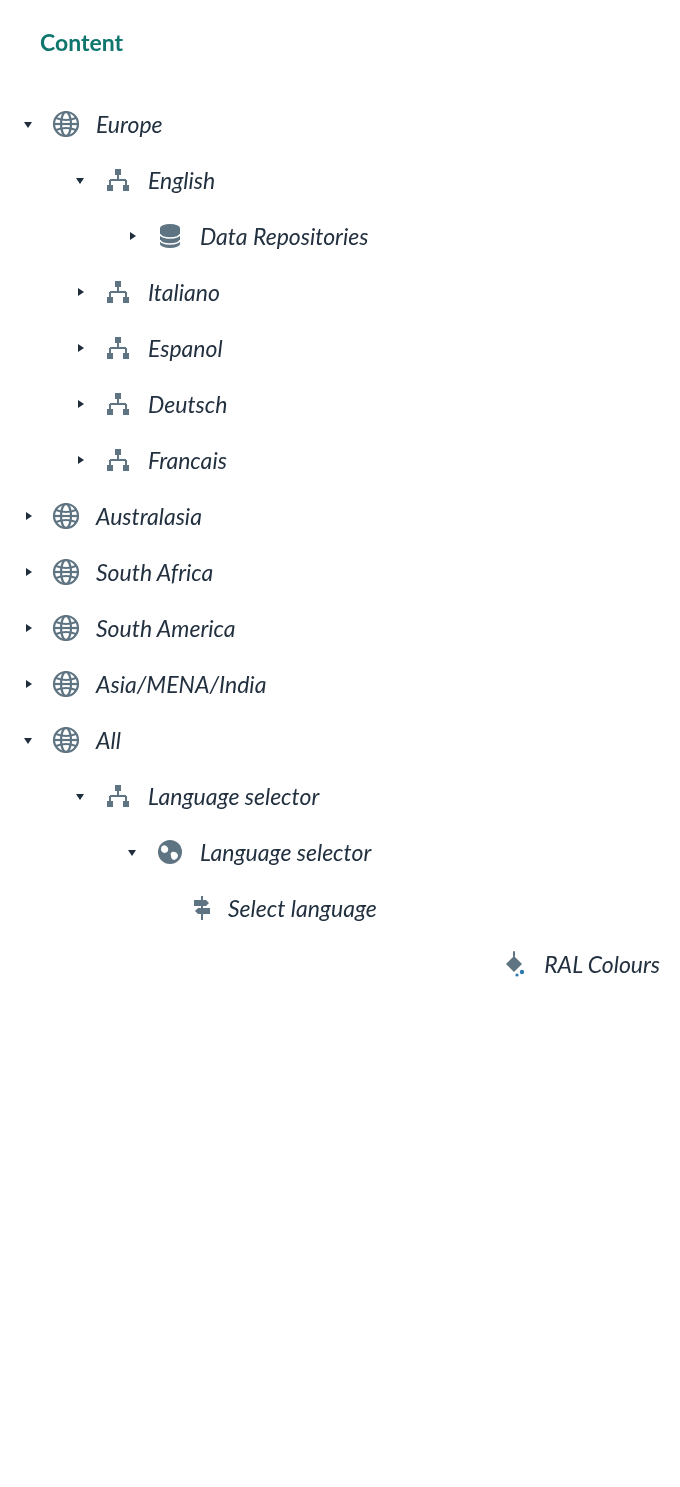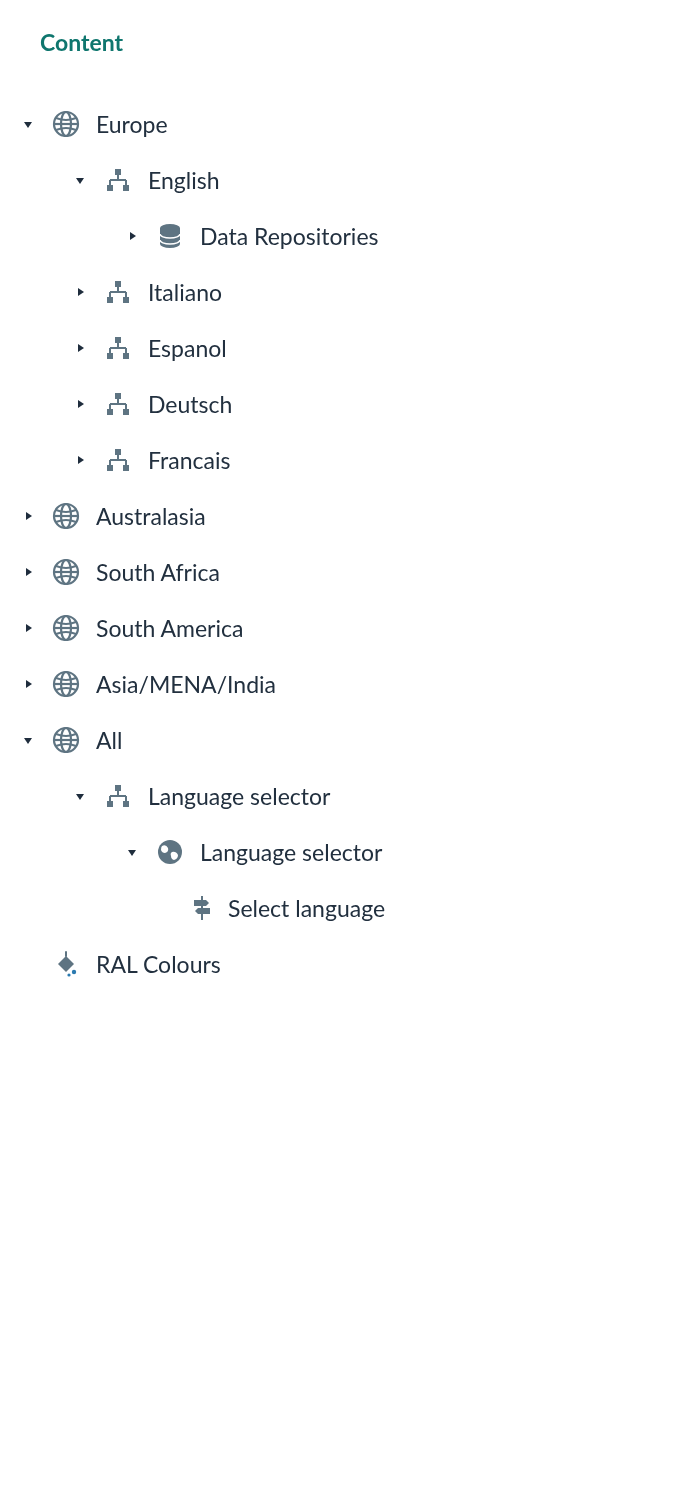--- a/index.html
+++ b/index.html
@@ -10,21 +10,21 @@
     width: 680px;
     padding: 28px 20px 20px 20px;
   }
   .header {
     font-weight: 700;
     font-size: 23px;
     color: #0f766e;
     margin: 0 0 40px 20px;
   }
   .tree { list-style: none; }
-  .tree li { list-style: none; }
+  .tree li { list-style: none; font-style: italic; }
   .row {
     display: flex;
     align-items: center;
     min-height: 44px;
     padding: 14px 0;
     gap: 16px;
     cursor: pointer;
   }
   .caret {
     width: 16px;
@@ -366,21 +366,21 @@
                     </span>
                   <span class="label">Select language</span>
                 </div>
               </li>
             </ul>
           </li>
         </ul>
       </li>
 
       <li>
-        <div class="row lv0" style="padding-left:32px;">
+        <div class="row lv0" style="padding-left:32px;justify-content:flex-end;">
           <span class="icon">
               <svg width="28" height="28">
                 <use href="#i-bucket"></use>
               </svg>
             </span>
           <span class="label">RAL Colours</span>
         </div>
       </li>
     </ul>
   </li>

